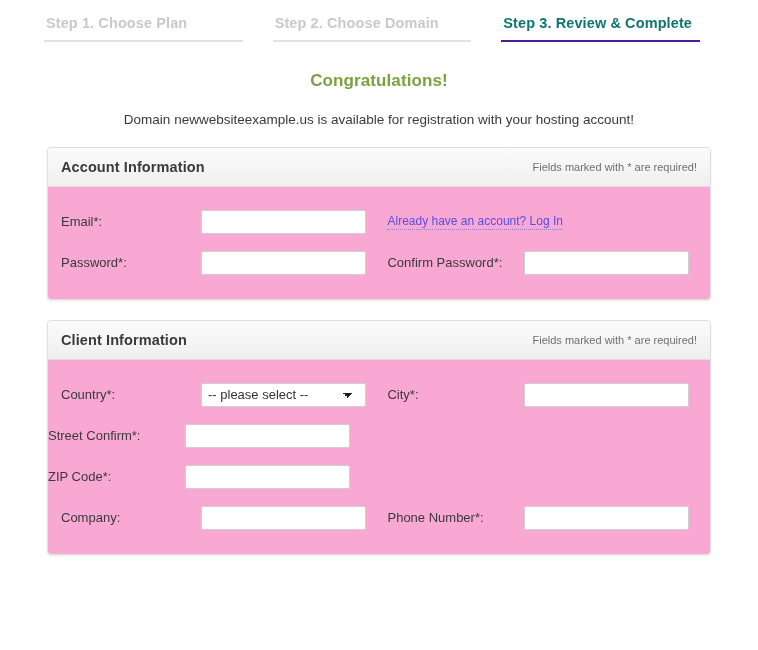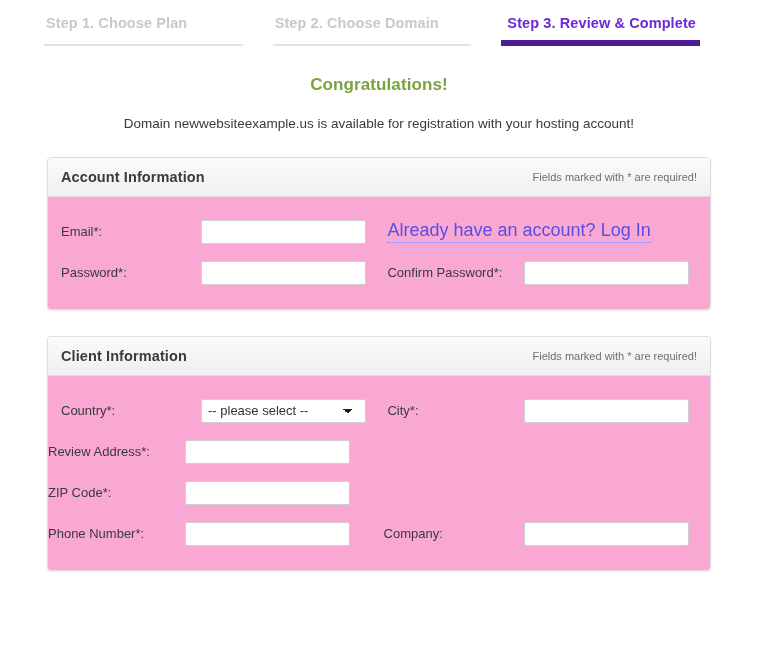--- a/index.html
+++ b/index.html
@@ -27,46 +27,45 @@
     font-weight: bold;
     letter-spacing: .1px;
     white-space: nowrap;
   }
   .step.done {
     color: #c9c9c9;
     border-bottom: 2px solid #e2e2e2;
     padding-left: 2px;
   }
   .step.active {
-    color: #6d28d9;
-    border-bottom: 6px solid #4c1d95;
+    color: #0f766e;
+    border-bottom: 2px solid #4c1d95;
     padding-left: 2px;
     width: 212px;
-    text-align: center;
   }
 
   
   .congrats {
     text-align: center;
     color: #7aa23f;
     font-size: 17px;
     font-weight: bold;
     margin: 29px 0 0 0;
     letter-spacing: .1px;
   }
   .subtitle {
     text-align: center;
     color: #3a3a3a;
     font-size: 13.5px;
     margin: 21px 0 16px 0;
   }
 
   
   .panel {
-    margin: 26px 47px 0 47px;
+    margin: 20px 47px 0 47px;
     border: 1px solid #dedede;
     border-radius: 4px;
     background: #ffffff;
     box-shadow: 0 1px 2px rgba(0,0,0,.09);
     overflow: hidden;
   }
   .panel-head {
     height: 39px;
     display: flex;
     align-items: center;
@@ -132,21 +131,21 @@
       linear-gradient(45deg, transparent 50%, #1d1d1d 50%),
       linear-gradient(135deg, #1d1d1d 50%, transparent 50%);
     background-position:
       calc(100% - 17px) calc(50% + 1px),
       calc(100% - 12px) calc(50% + 1px);
     background-size: 5px 5px, 5px 5px;
     background-repeat: no-repeat;
   }
 
   .login-link {
-    font-size: 18px;
+    font-size: 12px;
     color: #5a4ee0;
     text-decoration: none;
     border-bottom: 1px dotted #8b82e8;
     padding-bottom: 1px;
     cursor: pointer;
     text-align: center;
   }
   .spacer-right { width: 324px; }
 </style>
 </head>
@@ -207,38 +206,38 @@
         </select>
       </div>
       <div class="cell right">
         <span class="lbl">City*:</span>
         <input class="fld" type="text" value="" style="">
       </div>
     </div>
 
     <div class="row">
       <div class="cell right">
-        <span class="lbl">Review Address*:</span>
+        <span class="lbl">Street Confirm*:</span>
         <input class="fld" type="text" value="" style="">
       </div>
     </div>
 
     <div class="row">
       <div class="cell right">
         <span class="lbl">ZIP Code*:</span>
         <input class="fld" type="text" value="" style="">
       </div>
     </div>
 
     <div class="row">
+      <div class="cell left">
+        <span class="lbl">Company:</span>
+        <input class="fld" type="text" value="" style="">
+      </div>
       <div class="cell right">
         <span class="lbl">Phone Number*:</span>
         <input class="fld" type="text" value="" style="">
       </div>
-      <div class="cell left">
-        <span class="lbl">Company:</span>
-        <input class="fld" type="text" value="" style="">
-      </div>
     </div>
 
 
   </div>
 </div>
 
 </body></html>

